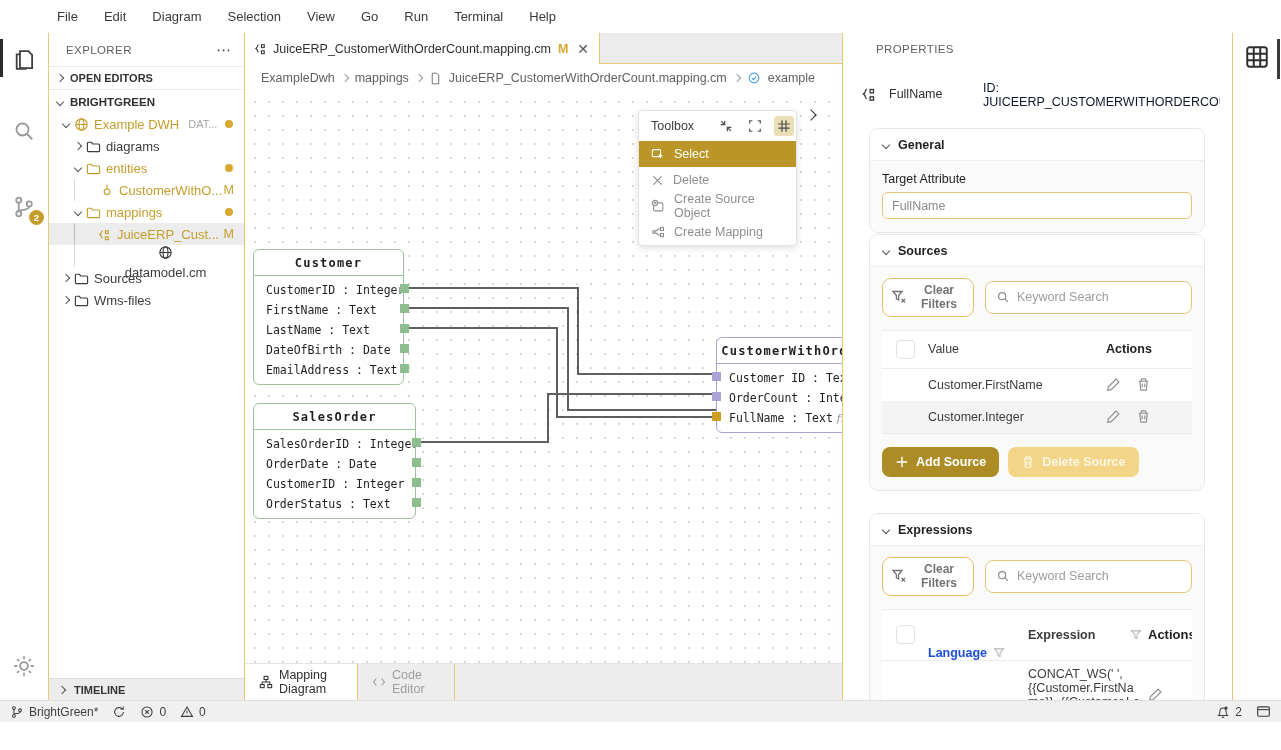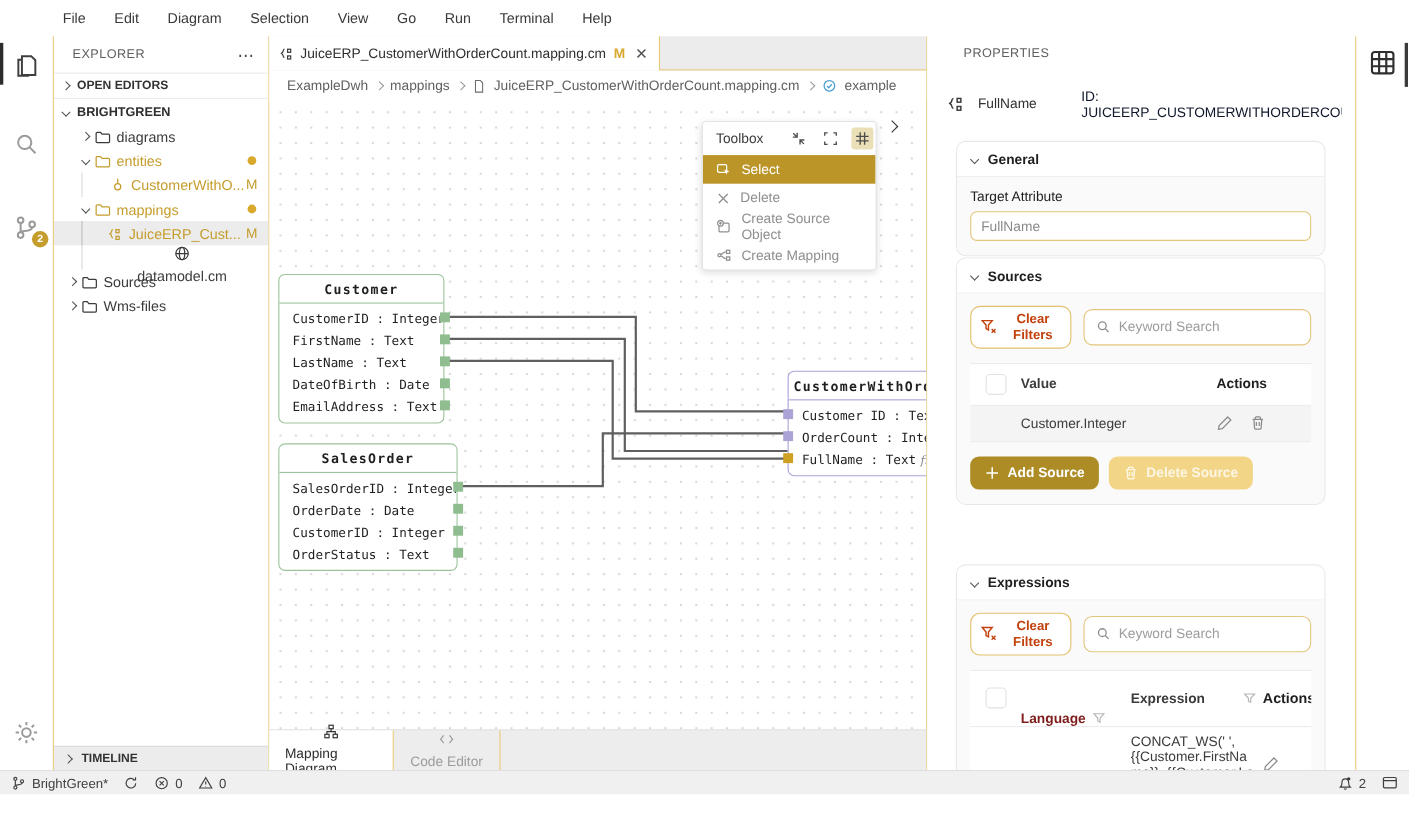--- a/index.html
+++ b/index.html
@@ -77,56 +77,56 @@
   .tb-head .sp { flex:1; }
   .tb-hicon { width:20px; height:20px; display:flex; align-items:center; justify-content:center; color:#4d4d4d; border-radius:3px; cursor:pointer; }
   .tb-hicon.on { background:#eadfb6; }
   .tb-item { height:26px; display:flex; align-items:center; gap:9px; padding:0 12px; color:#8f8f8f; cursor:pointer; }
   .tb-item.active { background:#bc9528; color:#fff; }
   .canvas-chev { position:absolute; left:556px; top:13px; width:20px; height:20px; display:flex; align-items:center; justify-content:center; color:#2f2f2f; cursor:pointer; }
   .canvas-chev .cv { width:8px; height:8px; border-width:1.8px; border-color:#2f2f2f; }
 
   
   .bottom-tabs { height:37px; flex:none; background:#ededed; border-top:1px solid #e3e3e3; display:flex; font-size:12.5px; }
-  .btab { display:flex; align-items:center; justify-content:center; gap:6px; border-right:1px solid #e6c979; padding:0 14px; color:#9d9d9d; cursor:pointer;flex-direction:column; }
+  .btab { display:flex; align-items:center; justify-content:center; gap:6px; border-right:1px solid #e6c979; padding:0 14px; color:#9d9d9d; cursor:pointer; }
   .btab.active { background:#fff; color:#2f2f2f; }
 
   
   .props { width:389px; flex:none; position:relative; background:#fff; overflow:hidden; font-size:13px; }
   .props-title { position:absolute; top:10px; left:33px; font-size:11.5px; letter-spacing:.4px; color:#5f5f5f; }
   .sel-row { position:absolute; top:48px; left:17px; width:360px; display:flex; align-items:flex-start; }
   .sel-icon { width:20px; margin-top:4px; color:#3c3c3c; flex:none; }
   .sel-name { margin:6px 0 0 9px; color:#2f2f2f; width:64px; flex:none; font-size:12.5px; }
   .sel-id { margin-left:30px; color:#0f172a; font-size:12.5px; line-height:1.15; white-space:nowrap; overflow:hidden; width:240px; }
   .card { position:absolute; left:26px; width:336px; background:#fff; border:1px solid #e7e7e7; border-radius:9px; overflow:hidden; }
   .card-head { height:32px; display:flex; align-items:center; gap:9px; padding:0 13px; font-weight:bold; font-size:12.5px; color:#1f1f1f; background:#fff; border-bottom:1px solid #efefef; cursor:pointer; }
   .card-body { background:#fafafa; padding:11px 12px 13px 12px; }
   .fld-label { font-size:12.5px; color:#1f1f1f; margin-bottom:6px; }
   .fld-input { width:100%; height:27px; border:1px solid #e4c57c; border-radius:6px; background:#fff; padding:0 9px; font-size:12.5px; color:#8a8a8a; font-family:"Liberation Sans",sans-serif; outline:none; }
   .flt-row { display:flex; gap:11px; align-items:stretch; }
-  .clear-btn { width:92px; flex:none; background:#fff; border:1.5px solid #e4c06c; border-radius:9px; color:#c2410c; font-weight:bold; font-size:12px; line-height:1.2; display:flex; align-items:center; gap:6px; padding:4px 8px; cursor:pointer; }
+  .clear-btn { width:92px; flex:none; background:#fff; border:1.5px solid #e4c06c; border-radius:9px; color:#737373; font-weight:bold; font-size:12px; line-height:1.2; display:flex; align-items:center; gap:6px; padding:4px 8px; cursor:pointer; }
   .search-box { flex:1; border:1px solid #e4c57c; border-radius:8px; background:#fff; display:flex; align-items:center; gap:7px; padding:0 10px; color:#8f8f8f; align-self:center; height:33px; width:100%; }
   .search-box input { border:none; outline:none; flex:1; font-size:12.5px; color:#555; font-family:"Liberation Sans",sans-serif; background:transparent; min-width:0; }
   .search-box input::placeholder { color:#9d9d9d; }
   .ptable { margin-top:13px; background:#fff; border-top:1px solid #ececec; border-bottom:1px solid #ececec; }
   .prow { display:flex; align-items:center; min-height:32px; }
   .prow.head { min-height:38px; font-weight:bold; color:#1f1f1f; border-bottom:1px solid #ececec; }
   .prow.alt { background:#f4f4f4; }
   .cell-cb { width:46px; flex:none; display:flex; justify-content:center; }
   .cbox { width:19px; height:19px; border:1px solid #e2e2e2; border-radius:4px; background:#fff; cursor:pointer; }
   .cell-val { flex:1; font-size:12.5px; color:#3c3c3c; }
   .cell-act { width:86px; flex:none; display:flex; gap:15px; color:#8a8a8a; font-size:12.5px; }
   .cell-act.hdr { color:#1f1f1f; }
   .btn-row { display:flex; gap:9px; margin-top:13px; }
   .btn { border:none; border-radius:8px; font-weight:bold; font-size:12.5px; display:flex; align-items:center; gap:7px; padding:8px 13px; cursor:pointer; font-family:"Liberation Sans",sans-serif; }
   .btn.add { background:#ad8c26; color:#fff; }
   .btn.del { background:#f3d588; color:#fcf6e3; }
   .icn { flex:none; display:inline-flex; }
   .funnel-g { color:#b5b5b5; }
-  .cell-lang { width:100px; flex:none; font-size:12.5px; color:#7f1d1d; display:flex; align-items:center; gap:6px;margin-top:36px; }
+  .cell-lang { width:100px; flex:none; font-size:12.5px; color:#1d4ed8; display:flex; align-items:center; gap:6px;margin-top:36px; }
   .cell-expr { flex:1; font-size:12.5px; color:#3c3c3c; padding:6px 6px 6px 0; display:flex; align-items:center; gap:6px; word-break:break-all; }
   .cell-act2 { width:44px; flex:none; overflow:hidden; white-space:nowrap; display:flex; align-items:center; gap:8px; color:#8a8a8a; }
   .cell-act2.hdr { color:#1f1f1f; font-weight:bold; }
 
   
   .right-bar { width:49px; flex:none; border-left:1px solid #e6c979; position:relative; background:#fff; }
   .rb-icon { position:absolute; top:9px; left:9px; width:30px; height:30px; display:flex; align-items:center; justify-content:center; color:#2f2f2f; cursor:pointer; }
   .rb-scroll { position:absolute; right:1px; top:6px; width:3px; height:40px; background:#3a3a3a; cursor:pointer; }
 
   
@@ -193,20 +193,33 @@
       </div>
       <div class="sb-section">
         <span class="cv cv-r"></span>
           <span>OPEN EDITORS</span>
       </div>
       <div class="sb-root">
         <span class="cv cv-d"></span>
           <span>BRIGHTGREEN</span>
       </div>
       <div class="tree">
+        <div class="trow" style="padding-left:14px;">
+          <span class="cv cv-d"></span>
+          <span class="icn gold">
+              <svg width="15" height="15" viewBox="0 0 16 16" fill="none" stroke="currentColor" stroke-width="1.2">
+                <circle cx="8" cy="8" r="6"></circle>
+                <ellipse cx="8" cy="8" rx="2.6" ry="6"></ellipse>
+                <path d="M2 8h12"></path>
+              </svg>
+            </span>
+          <span class="gold">Example DWH</span>
+          <span class="meta">DAT...</span>
+          <span class="mod-dot"></span>
+        </div>
         <div class="trow" style="padding-left:26px;">
           <span class="cv cv-r"></span>
           <span class="icn dark">
               <svg width="15" height="15" viewBox="0 0 16 16" fill="none" stroke="currentColor" stroke-width="1.2">
                 <path d="M1.5 4.5a1 1 0 0 1 1-1h3.2l1.5 1.8h6.3a1 1 0 0 1 1 1v6.2a1 1 0 0 1-1 1h-11a1 1 0 0 1-1-1z"></path>
               </svg>
             </span>
           <span class="dark">diagrams</span>
         </div>
         <div class="trow" style="padding-left:26px;">
@@ -515,22 +528,38 @@
                   </svg>
                 </span>
               <input placeholder="Keyword Search" style="">
             </div>
           </div>
           <div class="ptable">
             <div class="prow head">
               <span class="cell-cb">
                   <span class="cbox"></span>
                 </span>
-              <span class="cell-val" style="font-weight:bold;">Value</span>
+              <span class="cell-val" style="font-weight:normal;">Value</span>
               <span class="cell-act hdr" style="font-weight:bold;">Actions</span>
+            </div>
+            <div class="prow">
+              <span class="cell-cb"></span>
+              <span class="cell-val">Customer.FirstName</span>
+              <span class="cell-act">
+                <span class="icn">
+                    <svg width="15" height="15" viewBox="0 0 16 16" fill="none" stroke="currentColor" stroke-width="1.2">
+                      <path d="M10.8 2.2l3 3-8.3 8.3-3.7.7.7-3.7z"></path>
+                    </svg>
+                  </span>
+                <span class="icn">
+                    <svg width="15" height="15" viewBox="0 0 16 16" fill="none" stroke="currentColor" stroke-width="1.2">
+                      <path d="M3 4.5h10M5.5 4.5V3a1 1 0 0 1 1-1h3a1 1 0 0 1 1 1v1.5M4.2 4.5l.6 8.5a1 1 0 0 0 1 1h4.4a1 1 0 0 0 1-1l.6-8.5M6.6 7v4M9.4 7v4"></path>
+                    </svg>
+                  </span>
+              </span>
             </div>
             <div class="prow alt">
               <span class="cell-cb"></span>
               <span class="cell-val">Customer.Integer</span>
               <span class="cell-act">
                 <span class="icn">
                     <svg width="15" height="15" viewBox="0 0 16 16" fill="none" stroke="currentColor" stroke-width="1.2">
                       <path d="M10.8 2.2l3 3-8.3 8.3-3.7.7.7-3.7z"></path>
                     </svg>
                   </span>

